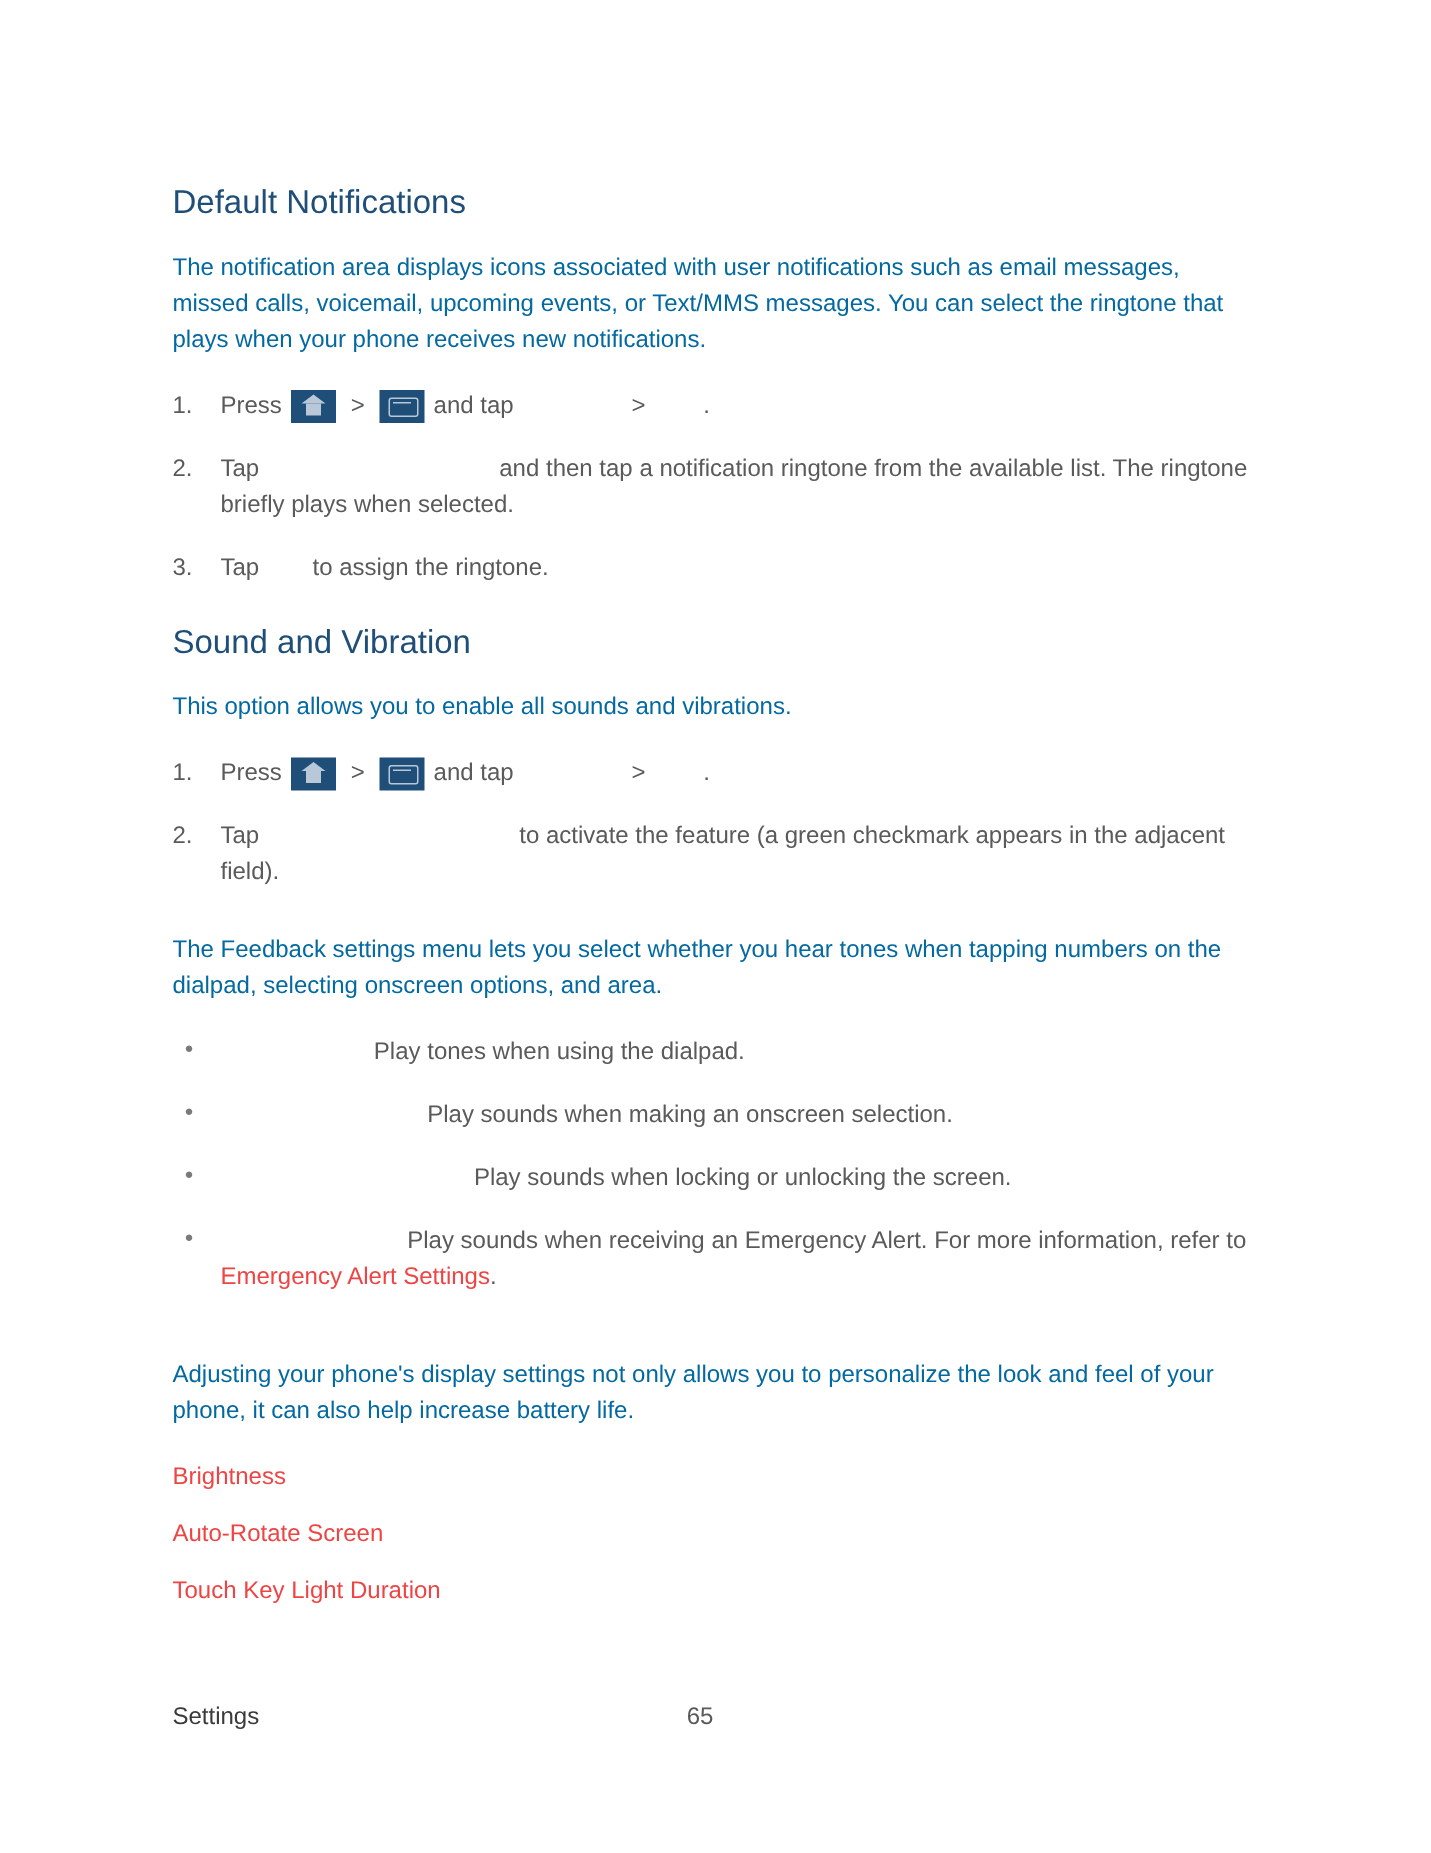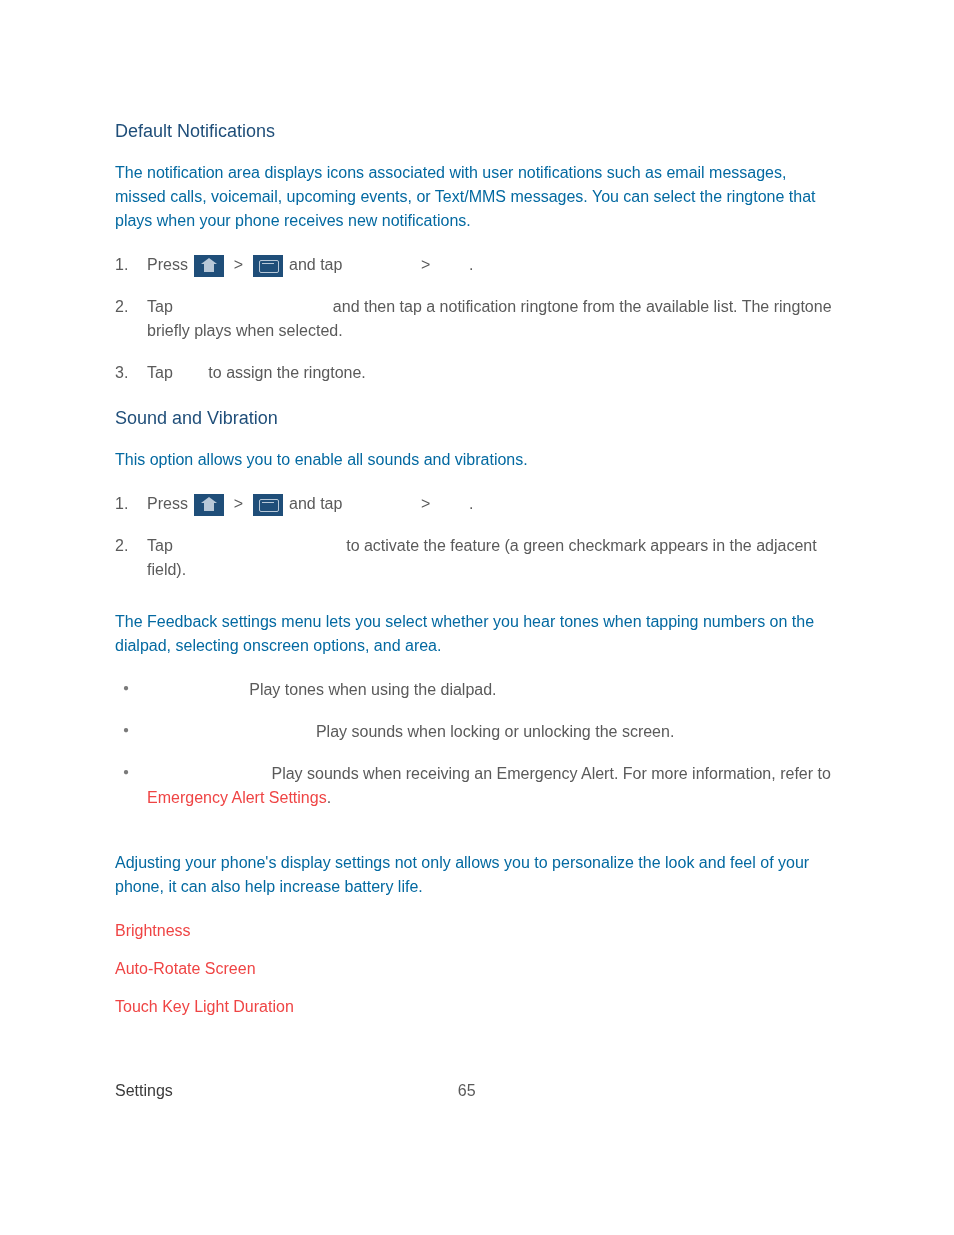--- a/index.html
+++ b/index.html
@@ -11,21 +11,21 @@
       font-family: Arial, Helvetica, sans-serif;
       background: #ffffff;
       color: #5a5a5a;
       width: 954px;
       padding: 110px 115px 80px 115px;
       line-height: 1.5;
       font-size: 16px;
     }
     .section-heading {
       color: #1f4e79;
-      font-size: 18px;
+      font-size: 22px;
       font-weight: normal;
       margin-bottom: 16px;
       margin-top: 8px;
     }
     .body-text {
       color: #0369a1;
       margin-bottom: 20px;
     }
     ol {
       list-style: none;
@@ -178,20 +178,21 @@
   <li>
     <span class="num">2.</span>
     <span>Tap </span>&nbsp;&nbsp;&nbsp;&nbsp;&nbsp;&nbsp;&nbsp;&nbsp;&nbsp;&nbsp;&nbsp;&nbsp;&nbsp;&nbsp;&nbsp;&nbsp;&nbsp;&nbsp;&nbsp;&nbsp;&nbsp;&nbsp;&nbsp;&nbsp;&nbsp;&nbsp;&nbsp;&nbsp;&nbsp;&nbsp;&nbsp;&nbsp;&nbsp;&nbsp;&nbsp;&nbsp;&nbsp;<span> to activate the feature (a green checkmark appears in the adjacent field).</span>
   </li>
 </ol>
 
 <p class="body-text" style="margin-top:28px;">The Feedback settings menu lets you select whether you hear tones when tapping numbers on the dialpad, selecting onscreen options, and area.</p>
 
 <ul class="bullets">
   <li>&nbsp;&nbsp;&nbsp;&nbsp;&nbsp;&nbsp;&nbsp;&nbsp;&nbsp;&nbsp;&nbsp;&nbsp;&nbsp;&nbsp;&nbsp;&nbsp;&nbsp;&nbsp;&nbsp;&nbsp;&nbsp;&nbsp;<span> Play tones when using the dialpad.</span></li>
+  <li>&nbsp;&nbsp;&nbsp;&nbsp;&nbsp;&nbsp;&nbsp;&nbsp;&nbsp;&nbsp;&nbsp;&nbsp;&nbsp;&nbsp;&nbsp;&nbsp;&nbsp;&nbsp;&nbsp;&nbsp;&nbsp;&nbsp;&nbsp;&nbsp;&nbsp;&nbsp;&nbsp;&nbsp;&nbsp;&nbsp;<span> Play sounds when making an onscreen selection.</span></li>
   <li>&nbsp;&nbsp;&nbsp;&nbsp;&nbsp;&nbsp;&nbsp;&nbsp;&nbsp;&nbsp;&nbsp;&nbsp;&nbsp;&nbsp;&nbsp;&nbsp;&nbsp;&nbsp;&nbsp;&nbsp;&nbsp;&nbsp;&nbsp;&nbsp;&nbsp;&nbsp;&nbsp;&nbsp;&nbsp;&nbsp;&nbsp;&nbsp;&nbsp;&nbsp;&nbsp;&nbsp;&nbsp;<span> Play sounds when locking or unlocking the screen.</span></li>
   <li>&nbsp;&nbsp;&nbsp;&nbsp;&nbsp;&nbsp;&nbsp;&nbsp;&nbsp;&nbsp;&nbsp;&nbsp;&nbsp;&nbsp;&nbsp;&nbsp;&nbsp;&nbsp;&nbsp;&nbsp;&nbsp;&nbsp;&nbsp;&nbsp;&nbsp;&nbsp;&nbsp;<span> Play sounds when receiving an Emergency Alert. For more information, refer to </span><span class="link">Emergency Alert Settings</span><span>.</span></li>
 </ul>
 
 <p class="body-text" style="margin-top:30px;">Adjusting your phone's display settings not only allows you to personalize the look and feel of your phone, it can also help increase battery life.</p>
 
 <div class="link-list">
   <div><span class="link">Brightness</span></div>
   <div><span class="link">Auto-Rotate Screen</span></div>
   <div><span class="link">Touch Key Light Duration</span></div>

